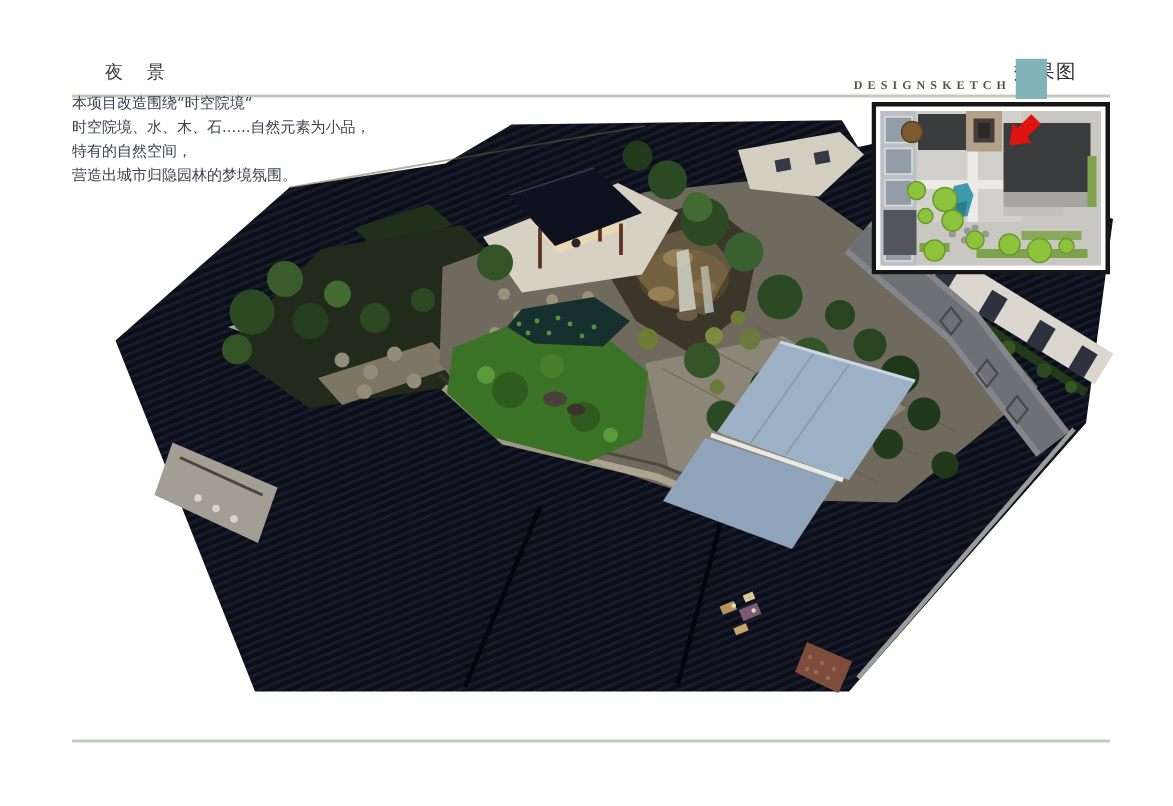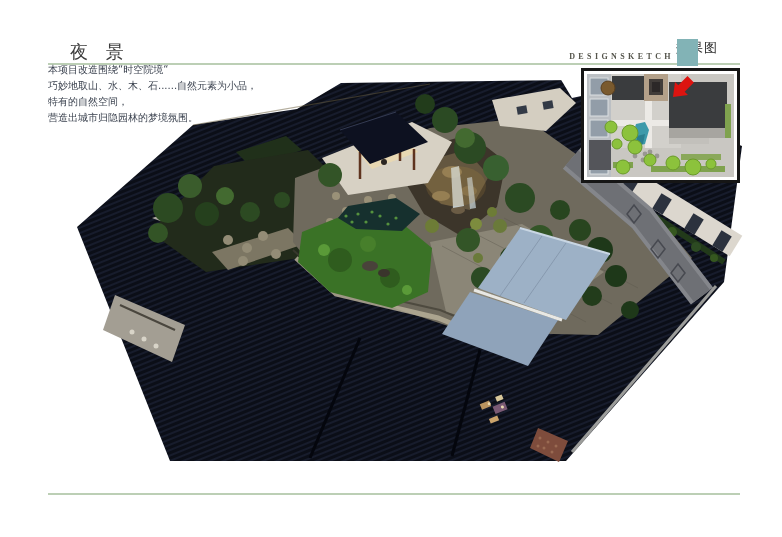--- a/index.html
+++ b/index.html
@@ -1,18 +1,18 @@
 <!DOCTYPE html>
 <html><head>
 <meta charset="utf-8">
 <style>
   html,body{margin:0;padding:0;background:#ffffff;}
   .slide{position:relative;width:782px;height:537px;background:#fff;overflow:hidden;
          font-family:"DejaVu Sans","Liberation Sans",sans-serif;}
-  .title{position:absolute;left:70px;top:40px;font-size:18px;letter-spacing:6px;
+  .title{position:absolute;left:70px;top:40px;font-size:12px;letter-spacing:6px;
          color:#3c3c3c;font-weight:500;}
   .rule{position:absolute;left:48px;width:692px;height:2px;background:#bccfb5;}
   .rule-top{top:63px;}
   .rule-bottom{top:493px;}
   .right-title{position:absolute;left:630px;top:39px;width:44px;font-size:13px;
          color:#2d2d2d;font-weight:500;letter-spacing:1px;text-align:right;margin-left:44px;}
   .teal-sq{position:absolute;left:677px;top:39px;}
   .right-subtitle{position:absolute;left:556px;top:52px;width:118px;font-size:8px;
          letter-spacing:3.4px;color:#54544b;font-weight:bold;text-align:right;font-family:Liberation Serif, serif;}
   .intro{position:absolute;left:48px;top:62px;width:280px;font-size:10px;
@@ -29,21 +29,21 @@
   <div class="title">夜 景</div>
   <div class="rule rule-top"></div>
   <div class="right-title">效果图</div>
   <svg class="teal-sq" width="21" height="27">
     <rect x="0" y="0" width="21" height="27" fill="#82b3b6"></rect>
   </svg>
   <div class="right-subtitle">DESIGNSKETCH</div>
 
   <div class="intro">
     <div>本项目改造围绕“时空院境“</div>
-    <div>巧妙地取山、水、木、石......自然元素为小品，</div>
+    <div>时空院境、水、木、石......自然元素为小品，</div>
     <div>特有的自然空间，</div>
     <div>营造出城市归隐园林的梦境氛围。</div>
   </div>
 
   <svg class="scene-svg" width="782" height="537" viewBox="0 0 782 537">
     <defs>
       <pattern id="ridges" width="6" height="5" patternUnits="userSpaceOnUse" patternTransform="rotate(-22)">
         <rect width="6" height="5" fill="#0b0e17"></rect>
         <rect width="6" height="2" fill="#171c2c"></rect>
       </pattern>

